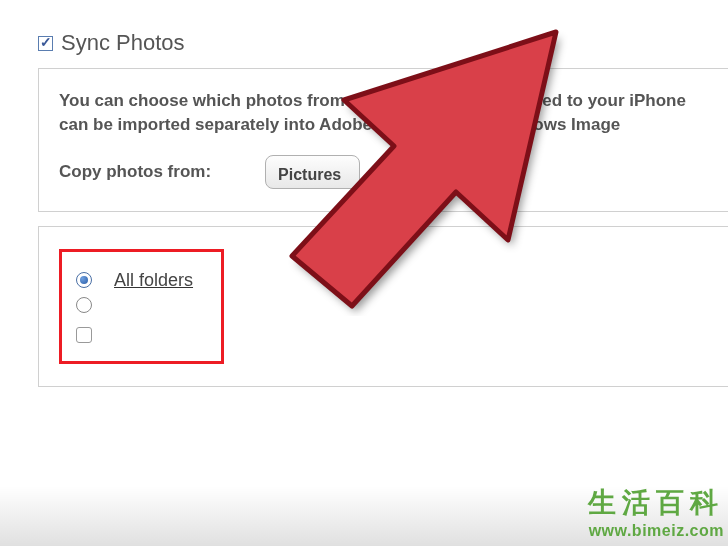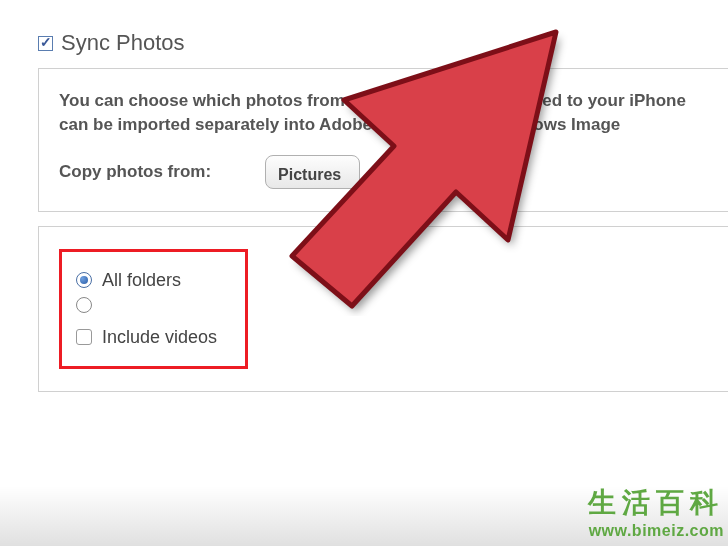--- a/index.html
+++ b/index.html
@@ -92,22 +92,23 @@
       width: 690px;
     }
     .highlight-box {
       border: 3px solid #ed1c24;
       padding: 12px 28px 12px 14px;
       display: inline-block;
     }
     .option-row {
       display: flex;
       align-items: center;
-      gap: 10px;
+      gap: 22px;
       margin: 6px 0;
+      text-decoration: underline;
     }
     .radio {
       width: 16px;
       height: 16px;
       border-radius: 50%;
       border: 1.5px solid #888;
       background: #fff;
       display: inline-flex;
       align-items: center;
       justify-content: center;
@@ -194,21 +195,20 @@
     <div class="highlight-box">
       <div class="option-row">
         <span class="radio selected"></span>
         <span class="option-label">All folders</span>
       </div>
       <div class="option-row">
         <span class="radio"></span>
       </div>
       <div class="option-row" style="margin-top:14px;">
         <span class="small-checkbox"></span>
-        <span class="option-label">Include videos</span>
       </div>
     </div>
   </div>
 </div>
 
 <svg class="big-arrow" width="340" height="300" viewBox="0 0 340 300">
   <defs>
     <filter id="ds" x="-20%" y="-20%" width="150%" height="150%">
       <feDropShadow dx="4" dy="6" stdDeviation="4" flood-color="#000" flood-opacity="0.4"></feDropShadow>
     </filter>

